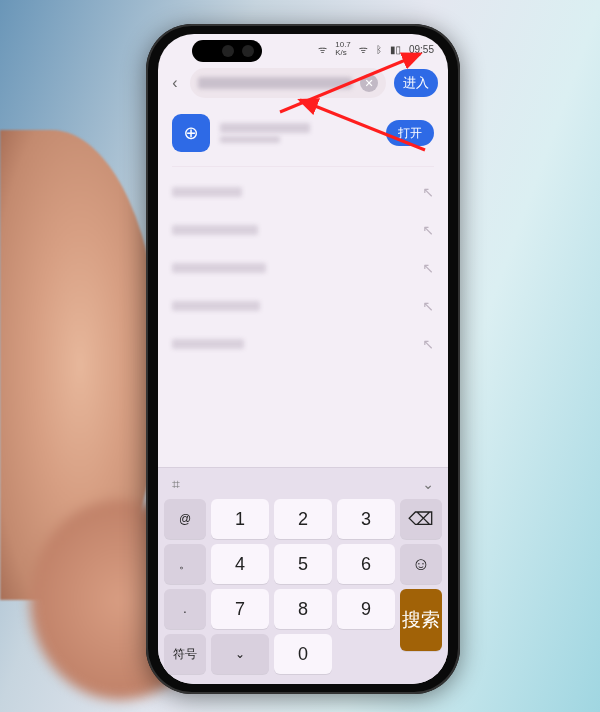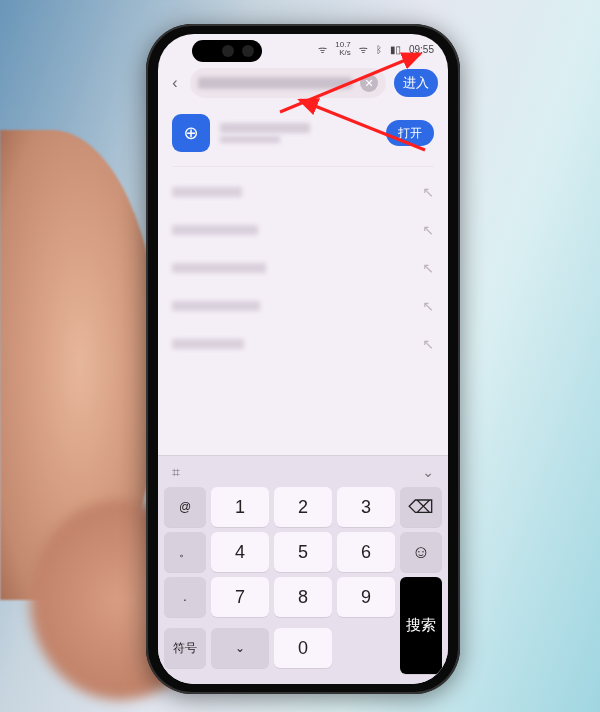--- a/index.html
+++ b/index.html
@@ -79,37 +79,37 @@
   .kb-tool{display:flex;justify-content:space-between;padding:2px 8px 6px;color:#777;font-size:14px}
   .kb-grid{display:grid;grid-template-columns:42px repeat(3,1fr) 42px;gap:5px}
   .key{
     height:40px;background:#faf5fc;border-radius:6px;
     display:flex;align-items:center;justify-content:center;
     font-size:18px;color:#222;box-shadow:0 1px 0 rgba(0,0,0,.08);
   }
   .key.dark{background:#d9d0de}
   .key.sm{font-size:12px}
   .key.search{
-    background:#000000;color:#fff;font-size:15px;grid-row:span 2;height:97px;
+    background:#a16207;color:#fff;font-size:19px;grid-row:span 2;height:62px;
   }
   
   .arrow-svg{position:absolute;pointer-events:none;z-index:60}
 </style>
 </head>
 <body>
 
 <div class="hand"></div>
 
 <div class="phone">
   <div class="screen">
     <div class="pill"></div>
 
     <div class="statusbar">
       <span>ᯤ</span>
-      <span style="font-size:8px;line-height:8px;white-space:pre;text-align:right">10.7
+      <span style="font-size:8px;line-height:8px;white-space:pre;text-align:left">10.7
 K/s</span>
       <span>ᯤ</span>
       <span>ᛒ</span>
       <span>▮▯</span>
       <span>09:55</span>
     </div>
 
     <div class="searchbar">
       <div class="back-chev">‹</div>
       <div class="searchfield">

